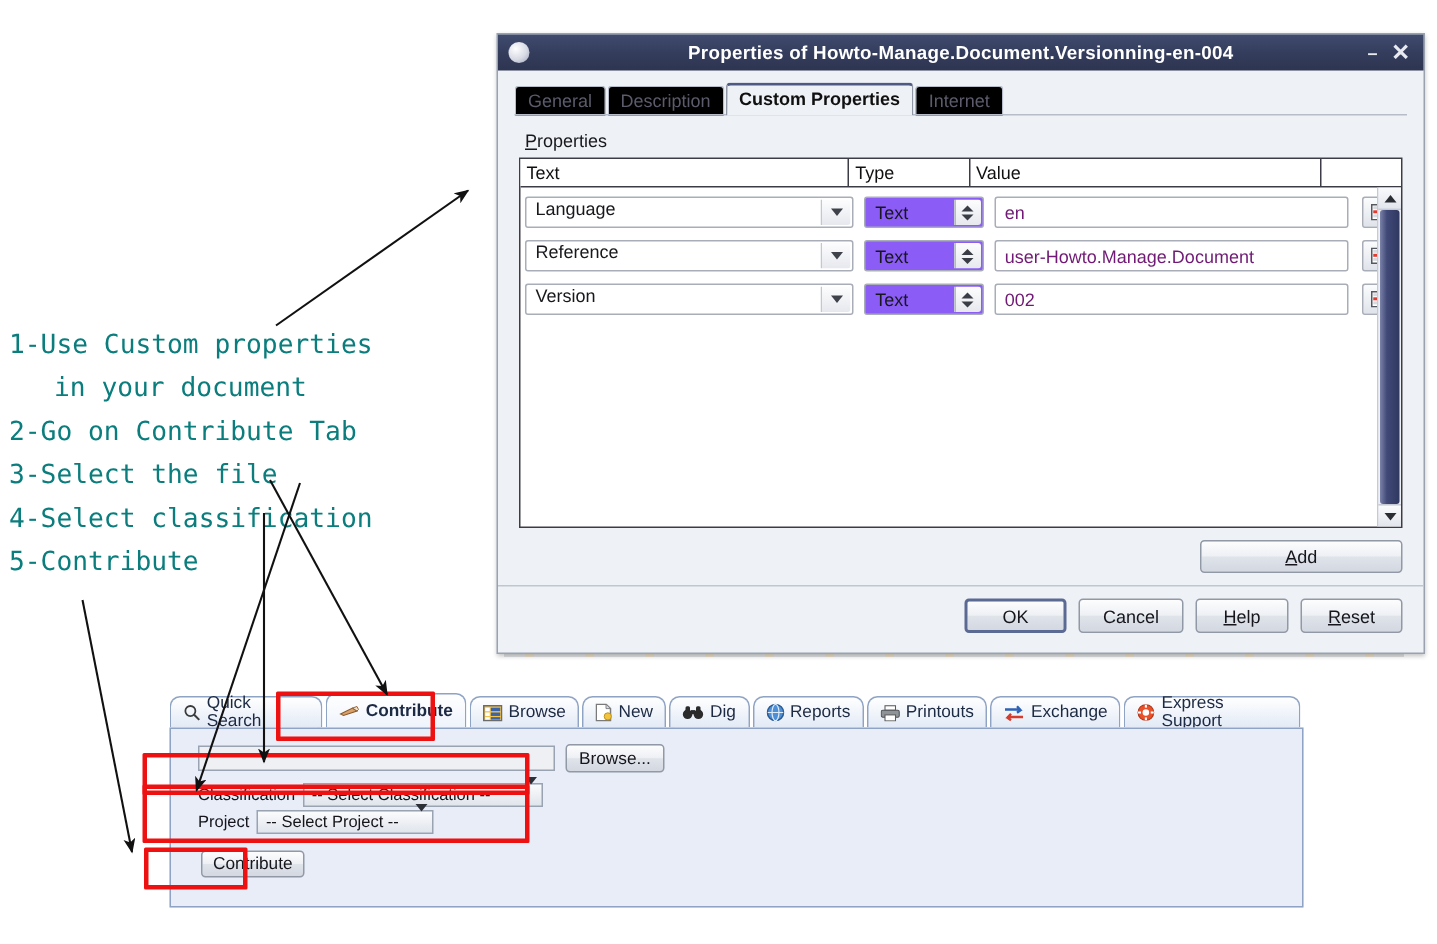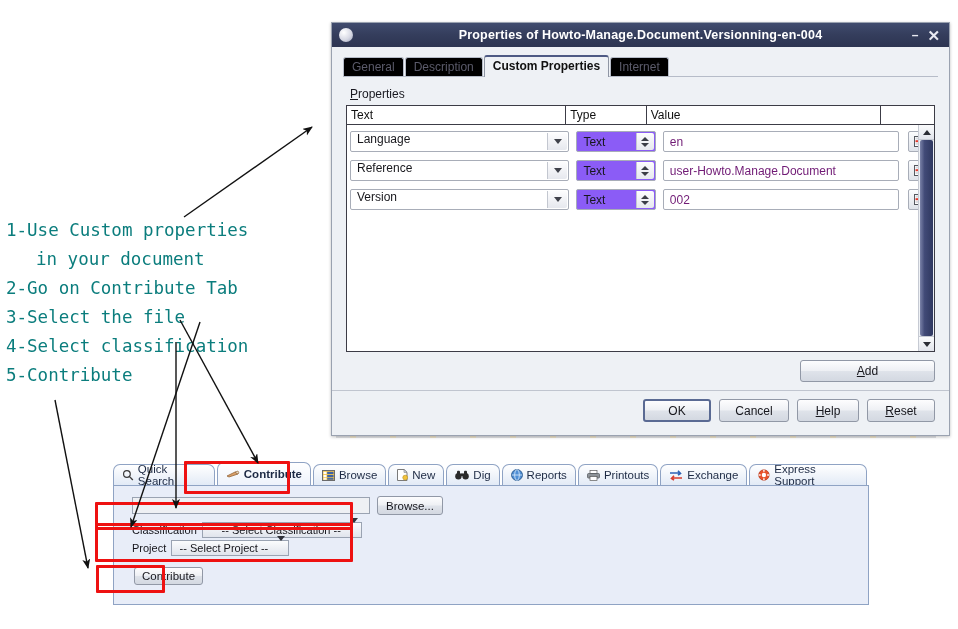--- a/index.html
+++ b/index.html
@@ -204,21 +204,21 @@
   .file-input{
     width:238px;height:17px;border:1px solid #9aa3b2;background:#eef0f4;box-sizing:border-box;
   }
   .btn-browse{height:19px;padding:0 8px;font-size:11.5px;}
   .row-class{position:absolute;left:18px;top:36px;display:flex;align-items:center;gap:5px;}
   .row-proj{position:absolute;left:18px;top:54px;display:flex;align-items:center;gap:5px;}
   .f-label{font-size:11px;color:#15151b;}
   .sel{
     height:16px;box-sizing:border-box;border:1px solid #9aa3b2;
     background:linear-gradient(to bottom,#fbfcfd,#e0e4ec);
-    display:flex;align-items:center;position:relative;justify-content:flex-end;
+    display:flex;align-items:center;position:relative;
   }
   .sel .txt{font-size:11px;color:#15151b;padding:0 20px 0 5px;white-space:nowrap;}
   .sel .arw{position:absolute;right:3px;top:50%;transform:translateY(-50%);}
   .tri-dd{width:0;height:0;border-left:4px solid transparent;border-right:4px solid transparent;border-top:5px solid #2e3038;}
   .btn-contribute{position:absolute;left:20px;top:81px;height:18px;padding:0 7px;font-size:11.5px;}
 
   
   .hl{position:absolute;border:3px solid #ee1111;z-index:30;pointer-events:none;border-radius:1px;}
 
   

